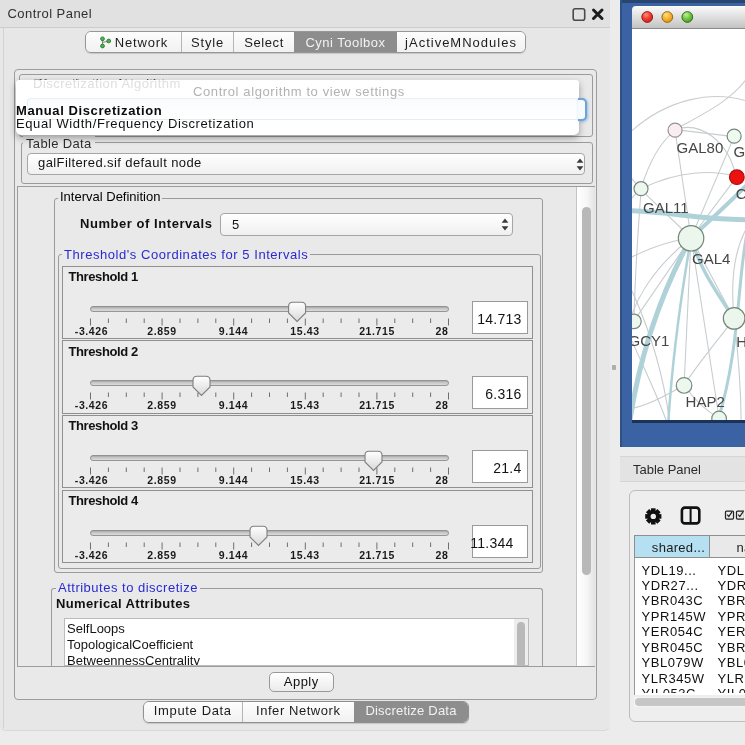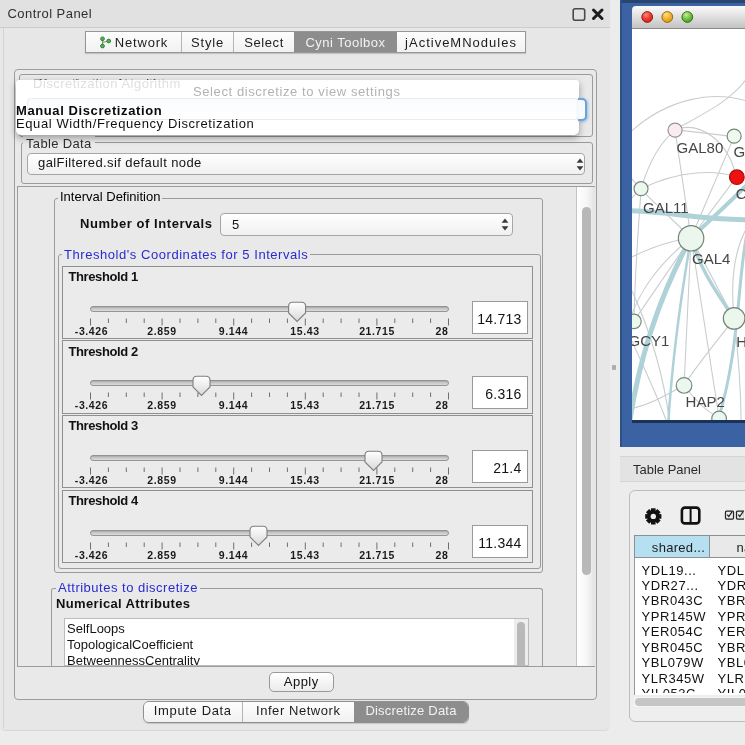--- a/index.html
+++ b/index.html
@@ -17,21 +17,21 @@
 
 <svg class="abs" style="left:571px;top:7px;" width="36" height="16" viewBox="0 0 36 16">
   <rect x="2.2" y="1.8" width="11.5" height="11.5" rx="2" fill="none" stroke="#4a4a4a" stroke-width="1.6"></rect>
   <path d="M22.5 3 L31 11.5 M31 3 L22.5 11.5" stroke="#1d1d1d" stroke-width="3" stroke-linecap="round"></path>
 </svg>
 
 <div class="abs" style="left:3px;top:28px;width:1px;height:700px;background:#d2d2d2;"></div>
 
 <div class="abs" style="left:14px;top:69px;width:582.5px;height:631px;background:#e9e9e9;border:1px solid #9d9d9d;border-radius:4px;box-sizing:border-box;"></div>
 
-<div class="abs" style="left:85px;top:31px;height:22px;display:flex;border:1px solid #969696;border-radius:0;overflow:hidden;box-sizing:border-box;box-shadow:0 1px 1px rgba(0,0,0,0.15);">
+<div class="abs" style="left:85px;top:31px;height:22px;display:flex;border:1px solid #969696;border-radius:6px;overflow:hidden;box-sizing:border-box;box-shadow:0 1px 1px rgba(0,0,0,0.15);">
   <div style="width:95px;background:linear-gradient(#fdfdfd,#f1f1f1);border-right:1px solid #b5b5b5;display:flex;align-items:center;justify-content:center;">
     <svg width="12" height="14" viewBox="0 0 12 14" style="margin-right:4px;">
       <path d="M3.5 4 L3.5 11 M3.5 7.5 L9.5 6" stroke="#8a8a8a" stroke-width="1.1" fill="none"></path>
       <circle cx="3.5" cy="3.8" r="1.9" fill="#55b055" stroke="#2c7a2c" stroke-width="0.9"></circle>
       <circle cx="3.5" cy="11" r="1.9" fill="#55b055" stroke="#2c7a2c" stroke-width="0.9"></circle>
       <circle cx="9.7" cy="6" r="1.9" fill="#55b055" stroke="#2c7a2c" stroke-width="0.9"></circle>
     </svg>
     <span style="font-size:13px;letter-spacing:0.8px;color:#1c1c1c;">Network</span>
   </div>
   <div style="width:51px;background:linear-gradient(#fdfdfd,#f1f1f1);border-right:1px solid #b5b5b5;display:flex;align-items:center;justify-content:center;font-size:13px;letter-spacing:0.8px;color:#1c1c1c;">Style</div>
@@ -170,21 +170,21 @@
       <path d="M27.5 51.5 V58.5 M45.4 51.5 V56.0 M63.3 51.5 V56.0 M81.2 51.5 V56.0 M99.1 51.5 V58.5 M117.0 51.5 V56.0 M134.9 51.5 V56.0 M152.8 51.5 V56.0 M170.7 51.5 V58.5 M188.6 51.5 V56.0 M206.5 51.5 V56.0 M224.4 51.5 V56.0 M242.3 51.5 V58.5 M260.2 51.5 V56.0 M278.1 51.5 V56.0 M296.0 51.5 V56.0 M313.9 51.5 V58.5 M331.8 51.5 V56.0 M349.7 51.5 V56.0 M367.6 51.5 V56.0 M385.5 51.5 V58.5" stroke="#6f6f6f" stroke-width="1"></path>
       <text x="28.5" y="68" font-size="10.5" font-weight="bold" letter-spacing="0.6" fill="#1a1a1a" text-anchor="middle" font-family="Liberation Sans, sans-serif">-3.426</text>
       <text x="99" y="68" font-size="10.5" font-weight="bold" letter-spacing="0.6" fill="#1a1a1a" text-anchor="middle" font-family="Liberation Sans, sans-serif">2.859</text>
       <text x="170.5" y="68" font-size="10.5" font-weight="bold" letter-spacing="0.6" fill="#1a1a1a" text-anchor="middle" font-family="Liberation Sans, sans-serif">9.144</text>
       <text x="242" y="68" font-size="10.5" font-weight="bold" letter-spacing="0.6" fill="#1a1a1a" text-anchor="middle" font-family="Liberation Sans, sans-serif">15.43</text>
       <text x="314" y="68" font-size="10.5" font-weight="bold" letter-spacing="0.6" fill="#1a1a1a" text-anchor="middle" font-family="Liberation Sans, sans-serif">21.715</text>
       <text x="379" y="68" font-size="10.5" font-weight="bold" letter-spacing="0.6" fill="#1a1a1a" text-anchor="middle" font-family="Liberation Sans, sans-serif">28</text>
       <path d="M187.0 39.2 Q187.0 35.2 191.0 35.2 L200.0 35.2 Q204.0 35.2 204.0 39.2 L204.0 46 L195.5 54.5 L187.0 46 Z" fill="url(#th3)" stroke="#7f7f7f" stroke-width="1.1"></path>
     </svg>
     <div style="position:absolute;left:409px;top:34.5px;width:56px;height:33px;background:#fff;border:1px solid #9a9a9a;box-sizing:border-box;display:flex;align-items:center;justify-content:flex-end;">
-      <span style="font-size:14px;letter-spacing:0.25px;color:#141414;padding-right:5px;position:relative;top:1.5px;text-align:center;">11.344</span>
+      <span style="font-size:14px;letter-spacing:0.25px;color:#141414;padding-right:13px;position:relative;top:1.5px;text-align:center;">11.344</span>
     </div>
   </div>
 
 <div class="abs" style="left:50.5px;top:588px;width:492px;height:78px;border:1px solid #9b9b9b;border-bottom:none;border-radius:3px 3px 0 0;box-sizing:border-box;"></div>
 <div class="txt" style="left:56px;top:579.5px;font-size:13px;letter-spacing:0.5px;color:#2a2ad2;background:#e9e9e9;padding:0 2px;">Attributes to discretize</div>
 <div class="txt" style="left:56px;top:595.5px;font-size:13px;letter-spacing:0.35px;font-weight:bold;color:#111;">Numerical Attributes</div>
 <div class="abs" style="left:64px;top:618px;width:465px;height:48px;background:#ffffff;border:1px solid #bbb;box-sizing:border-box;overflow:hidden;">
   <div style="font-size:13px;color:#141414;padding-left:2px;line-height:15.8px;padding-top:2px;">SelfLoops<br>TopologicalCoefficient<br>BetweennessCentrality</div>
   <div style="position:absolute;right:0;top:0;width:14px;height:48px;background:#ededed;"></div>
   <div style="position:absolute;right:3px;top:3px;width:8px;height:60px;background:#b9b9b9;border-radius:4px;"></div>
@@ -192,21 +192,21 @@
 
 <div class="abs" style="left:576px;top:186.5px;width:18.5px;height:479px;background:linear-gradient(90deg,#ffffff,#f6f6f6 55%,#e3e3e3);border-left:1px solid #c4c4c4;box-sizing:border-box;"></div>
 <div class="abs" style="left:582px;top:207px;width:9px;height:368px;background:#b8b8b8;border-radius:4.5px;"></div>
 
 <div class="abs" style="left:15.5px;top:80px;width:563px;height:55px;background:#ffffff;border-radius:3px 3px 5px 5px;box-shadow:0 3px 7px rgba(0,0,0,0.35);"></div>
 <div class="txt" style="left:33px;top:76px;font-size:13px;letter-spacing:0.5px;color:#dfdfdf;">Discretization Algorithm</div>
 <div class="abs" style="left:0;top:0;width:600px;height:80px;overflow:hidden;">
     <div class="txt" style="left:33px;top:76px;font-size:13px;letter-spacing:0.5px;color:#ababab;">Discretization Algorithm</div>
   </div>
 <div class="abs" style="left:27px;top:98px;width:552px;height:22px;border:1px solid rgba(150,180,210,0.22);border-radius:4px;box-sizing:border-box;background:linear-gradient(rgba(210,225,240,0.12),rgba(255,255,255,0));"></div>
-<div class="txt" style="left:193px;top:83.5px;font-size:13px;letter-spacing:0.6px;color:#b2b2b2;">Select discretize to view settings</div>
+<div class="txt" style="left:193px;top:83.5px;font-size:13px;letter-spacing:0.6px;color:#b2b2b2;">Control algorithm to view settings</div>
 <div class="txt" style="left:16px;top:102.5px;font-size:13px;letter-spacing:0.6px;font-weight:bold;color:#0a0a0a;">Manual Discretization</div>
 <div class="txt" style="left:16px;top:116px;font-size:13px;letter-spacing:0.6px;color:#111;">Equal Width/Frequency Discretization</div>
 <div class="abs" style="left:577.5px;top:97.5px;width:9px;height:23.5px;background:#f6fafd;border:2.5px solid #6ea3d8;border-left:none;border-radius:0 5px 5px 0;box-sizing:border-box;box-shadow:1px 1px 3px rgba(90,150,220,0.55);"></div>
 
 <div class="abs" style="left:268.5px;top:671.5px;width:65.5px;height:20px;background:linear-gradient(#ffffff,#ebebeb);border:1px solid #999;border-radius:5px;box-sizing:border-box;display:flex;align-items:center;justify-content:center;font-size:13px;letter-spacing:0.45px;color:#111;">Apply</div>
 <div class="abs" style="left:143px;top:700.7px;height:22.7px;display:flex;border:1px solid #8f8f8f;border-radius:6px;overflow:hidden;box-sizing:border-box;box-shadow:0 1px 1px rgba(0,0,0,0.15);">
   <div style="width:97.5px;background:linear-gradient(#fdfdfd,#f1f1f1);border-right:1px solid #b5b5b5;display:flex;align-items:center;justify-content:center;font-size:13px;letter-spacing:0.65px;color:#1c1c1c;">
       <span style="position:relative;top:-1.2px;">Impute Data</span>
     </div>
   <div style="width:111.5px;background:linear-gradient(#fdfdfd,#f1f1f1);display:flex;align-items:center;justify-content:center;font-size:13px;letter-spacing:0.55px;color:#1c1c1c;">

